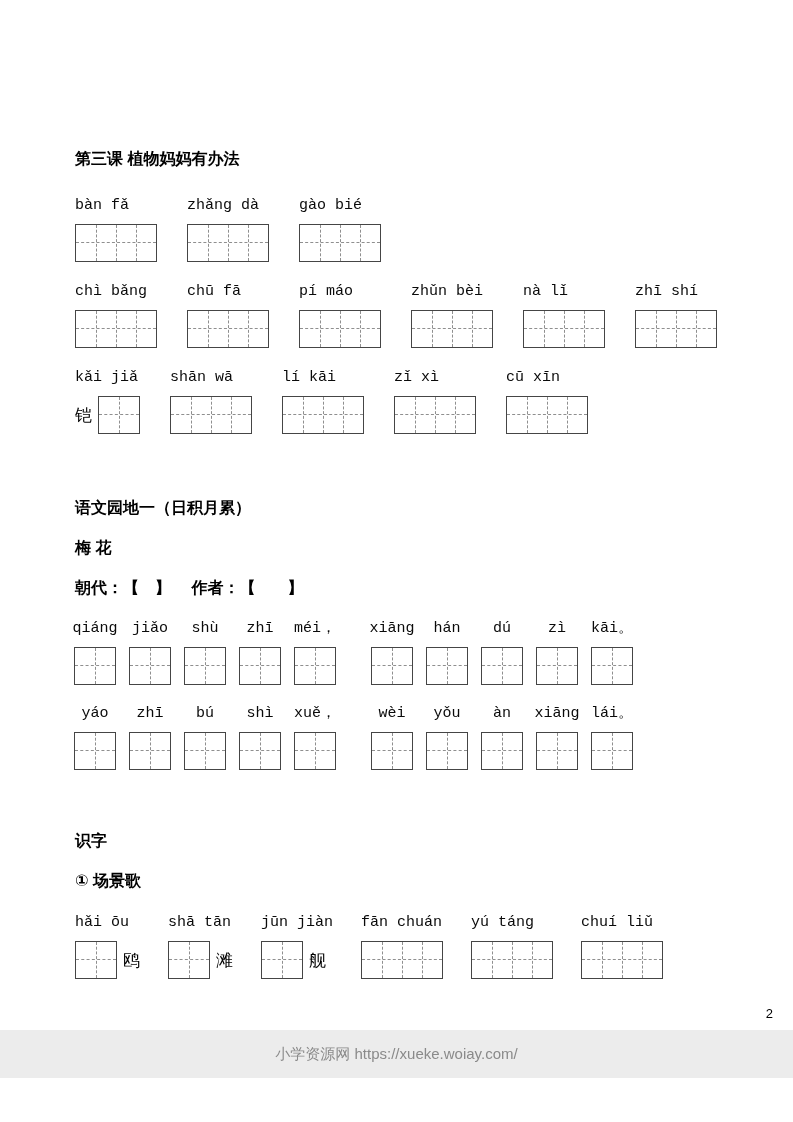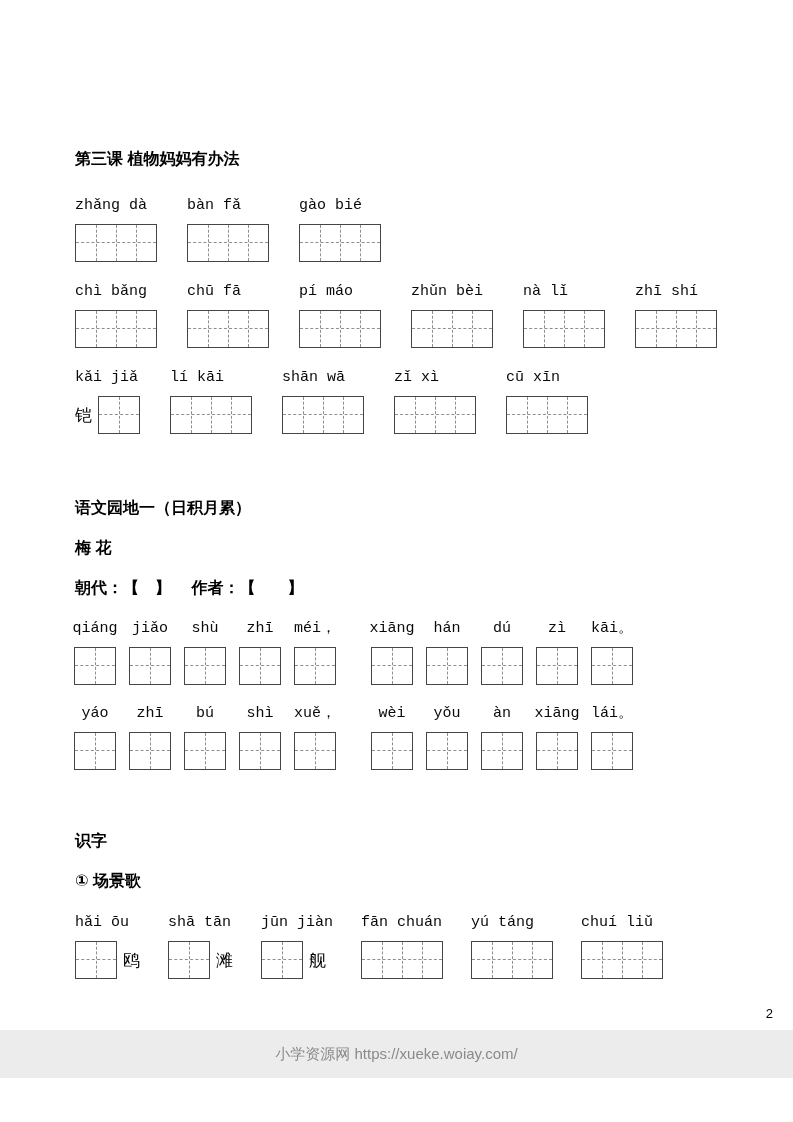--- a/index.html
+++ b/index.html
@@ -41,42 +41,42 @@
 <body>
 
 <div class="page">
   <div class="content">
 
     <div class="heading">第三课  植物妈妈有办法</div>
 
     <div id="lesson-rows">
         <div class="word-row">
           <div class="word-unit">
+            <div class="pinyin">bàn fǎ</div>
+            <div class="unit-row">
+              <div class="box-group" style="width: 80px;">
+                <i class="hl"></i>
+                <i class="vl" style="left: 20px;"></i>
+                <i class="vl" style="left: 40px;"></i>
+                <i class="vl" style="left: 60px;"></i>
+              </div>
+            </div>
+          </div>
+          <div class="word-unit">
             <div class="pinyin">zhǎng dà</div>
             <div class="unit-row">
               <div class="box-group" style="width: 80px;">
                 <i class="hl"></i>
                 <i class="vl" style="left: 20px;"></i>
                 <i class="vl" style="left: 40px;"></i>
                 <i class="vl" style="left: 60px;"></i>
               </div>
             </div>
           </div>
           <div class="word-unit">
-            <div class="pinyin">bàn fǎ</div>
-            <div class="unit-row">
-              <div class="box-group" style="width: 80px;">
-                <i class="hl"></i>
-                <i class="vl" style="left: 20px;"></i>
-                <i class="vl" style="left: 40px;"></i>
-                <i class="vl" style="left: 60px;"></i>
-              </div>
-            </div>
-          </div>
-          <div class="word-unit">
             <div class="pinyin">gào bié</div>
             <div class="unit-row">
               <div class="box-group" style="width: 80px;">
                 <i class="hl"></i>
                 <i class="vl" style="left: 20px;"></i>
                 <i class="vl" style="left: 40px;"></i>
                 <i class="vl" style="left: 60px;"></i>
               </div>
             </div>
           </div>
@@ -154,32 +154,32 @@
             <div class="pinyin">kǎi jiǎ</div>
             <div class="unit-row">
               <span class="hanzi">铠</span>
               <div class="box-group" style="width: 40px;">
                 <i class="hl"></i>
                 <i class="vl" style="left: 20px;"></i>
               </div>
             </div>
           </div>
           <div class="word-unit">
+            <div class="pinyin">shān wā</div>
+            <div class="unit-row">
+              <div class="box-group" style="width: 80px;">
+                <i class="hl"></i>
+                <i class="vl" style="left: 20px;"></i>
+                <i class="vl" style="left: 40px;"></i>
+                <i class="vl" style="left: 60px;"></i>
+              </div>
+            </div>
+          </div>
+          <div class="word-unit">
             <div class="pinyin">lí kāi</div>
-            <div class="unit-row">
-              <div class="box-group" style="width: 80px;">
-                <i class="hl"></i>
-                <i class="vl" style="left: 20px;"></i>
-                <i class="vl" style="left: 40px;"></i>
-                <i class="vl" style="left: 60px;"></i>
-              </div>
-            </div>
-          </div>
-          <div class="word-unit">
-            <div class="pinyin">shān wā</div>
             <div class="unit-row">
               <div class="box-group" style="width: 80px;">
                 <i class="hl"></i>
                 <i class="vl" style="left: 20px;"></i>
                 <i class="vl" style="left: 40px;"></i>
                 <i class="vl" style="left: 60px;"></i>
               </div>
             </div>
           </div>
           <div class="word-unit">

